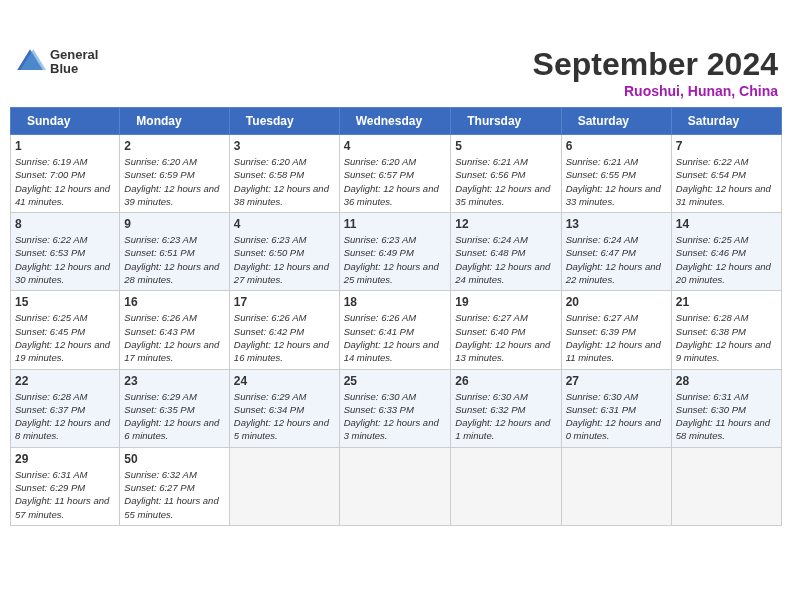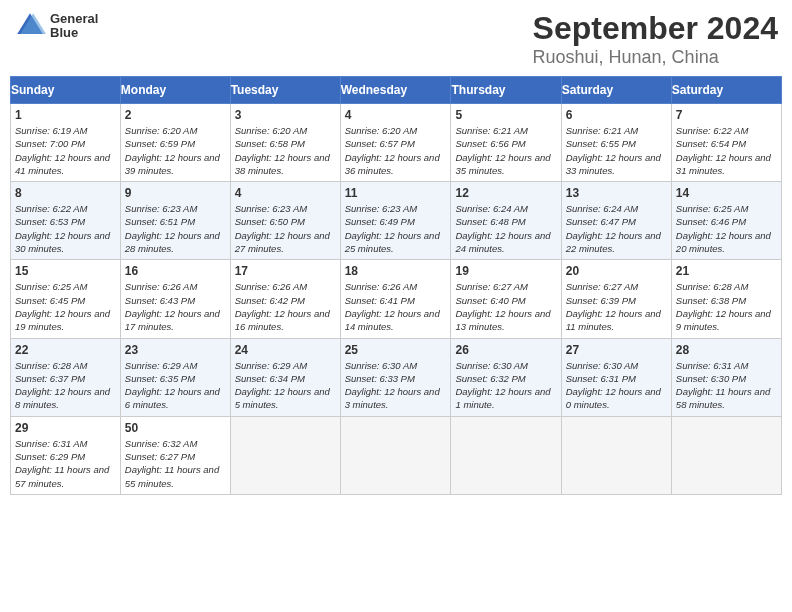--- a/index.html
+++ b/index.html
@@ -9,60 +9,62 @@
       width: 792px;
       min-height: 612px;
       padding: 10px;
     }
     .header {
       display: flex;
       justify-content: space-between;
       align-items: flex-start;
       margin-bottom: 8px;
       padding: 0 4px;
+      margin-top: 36px;
     }
     .logo {
       display: flex;
       align-items: center;
       gap: 4px;
     }
     .logo-text {
       display: flex;
       flex-direction: column;
       font-size: 13px;
       font-weight: bold;
       color: #333;
       line-height: 1.1;
     }
     .logo-text span:first-child { color: #333; }
     .logo-icon {
       width: 32px;
       height: 32px;
     }
     .month-title {
+      text-align: right;
     }
     .month-title h1 {
       font-size: 32px;
       font-weight: bold;
       color: #333;
     }
     .month-title h2 {
-      font-size: 18px;
-      font-weight: normal;
-      color: #737373;
+      font-size: 14px;
+      font-weight: bold;
+      color: #a21caf;
     }
     table {
       width: 100%;
       border-collapse: collapse;
       font-size: 10px;
     }
     thead tr th {
       background-color: #3a6bbf;
       color: #fff;
-      padding: 6px 0;
+      padding: 6px 16px;
       text-align: left;
       font-size: 12px;
       font-weight: bold;
       border: 1px solid #5580cc;
     }
     tbody tr td {
       border: 1px solid #ccc;
       vertical-align: top;
       padding: 4px;
       width: 113px;

